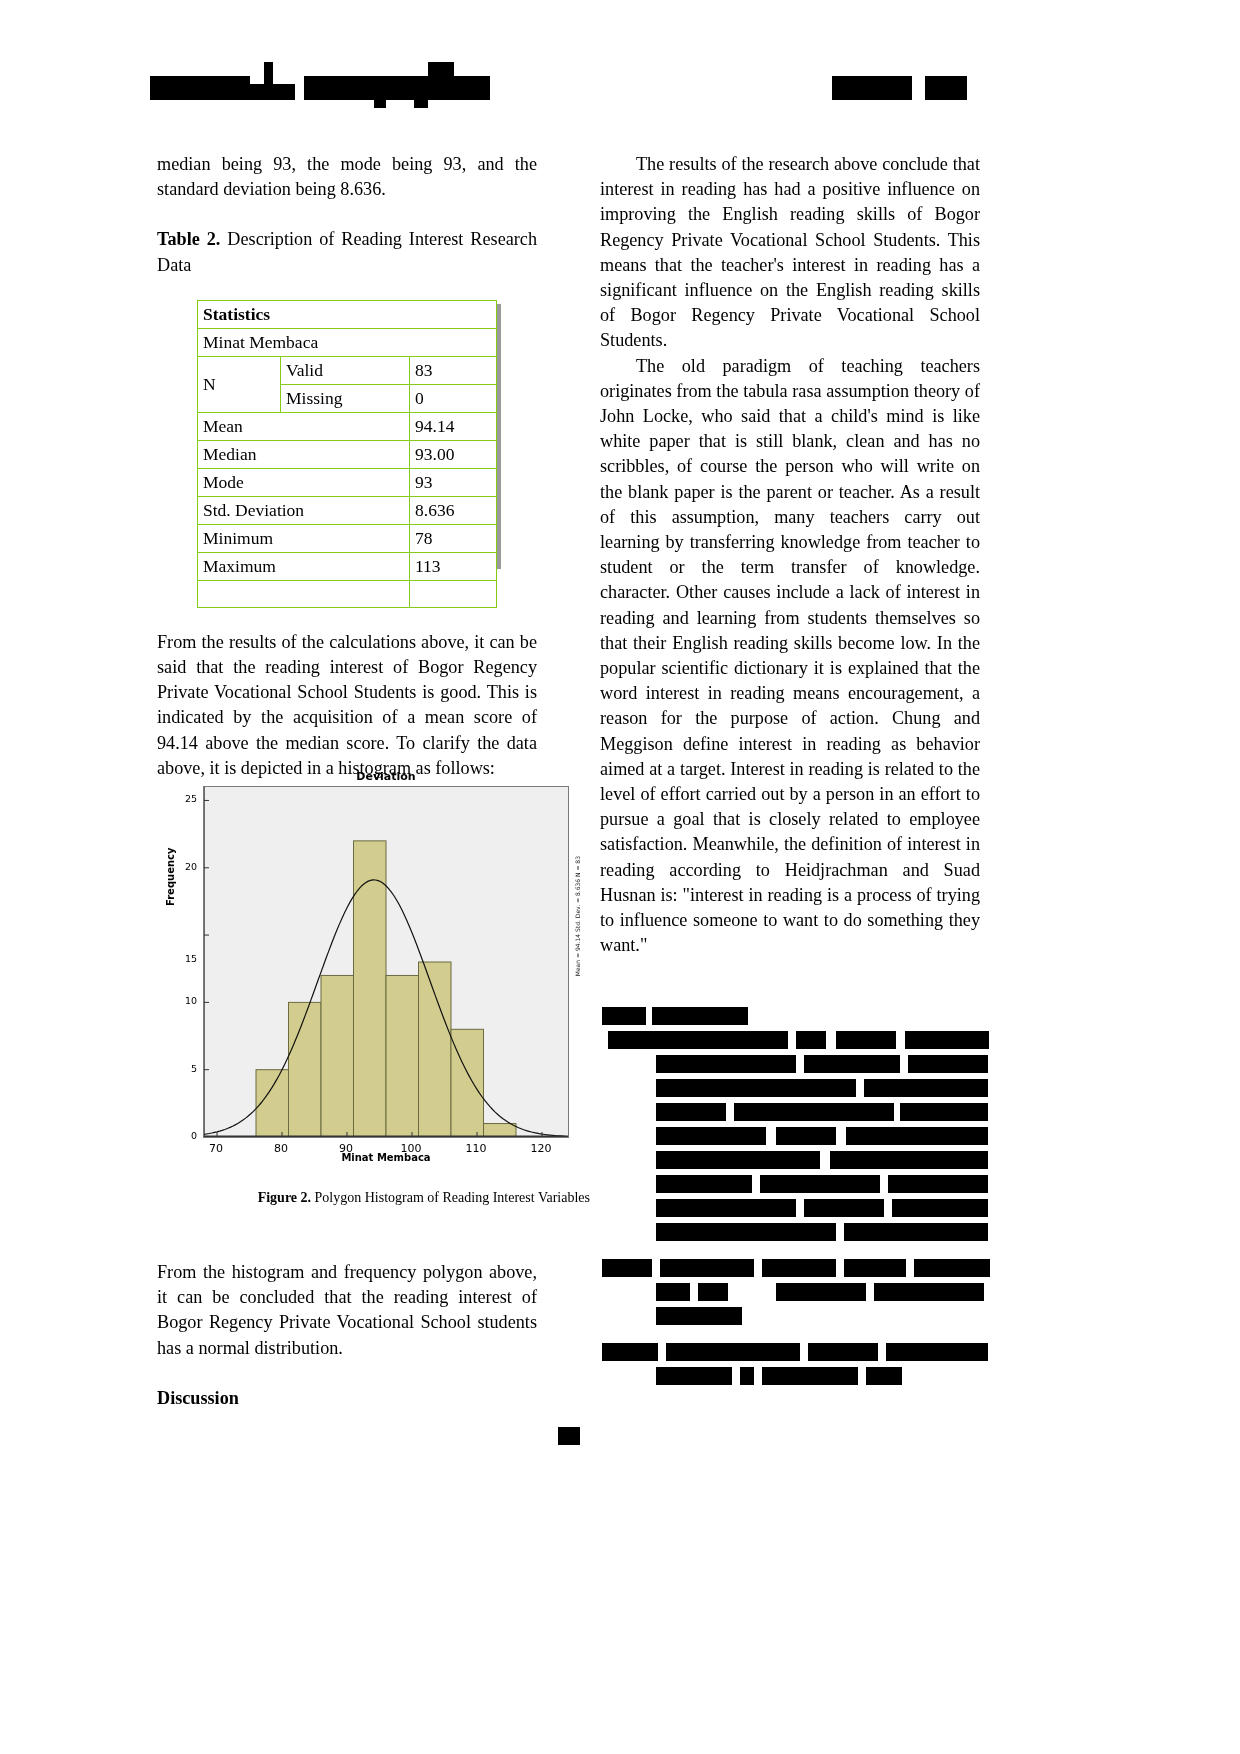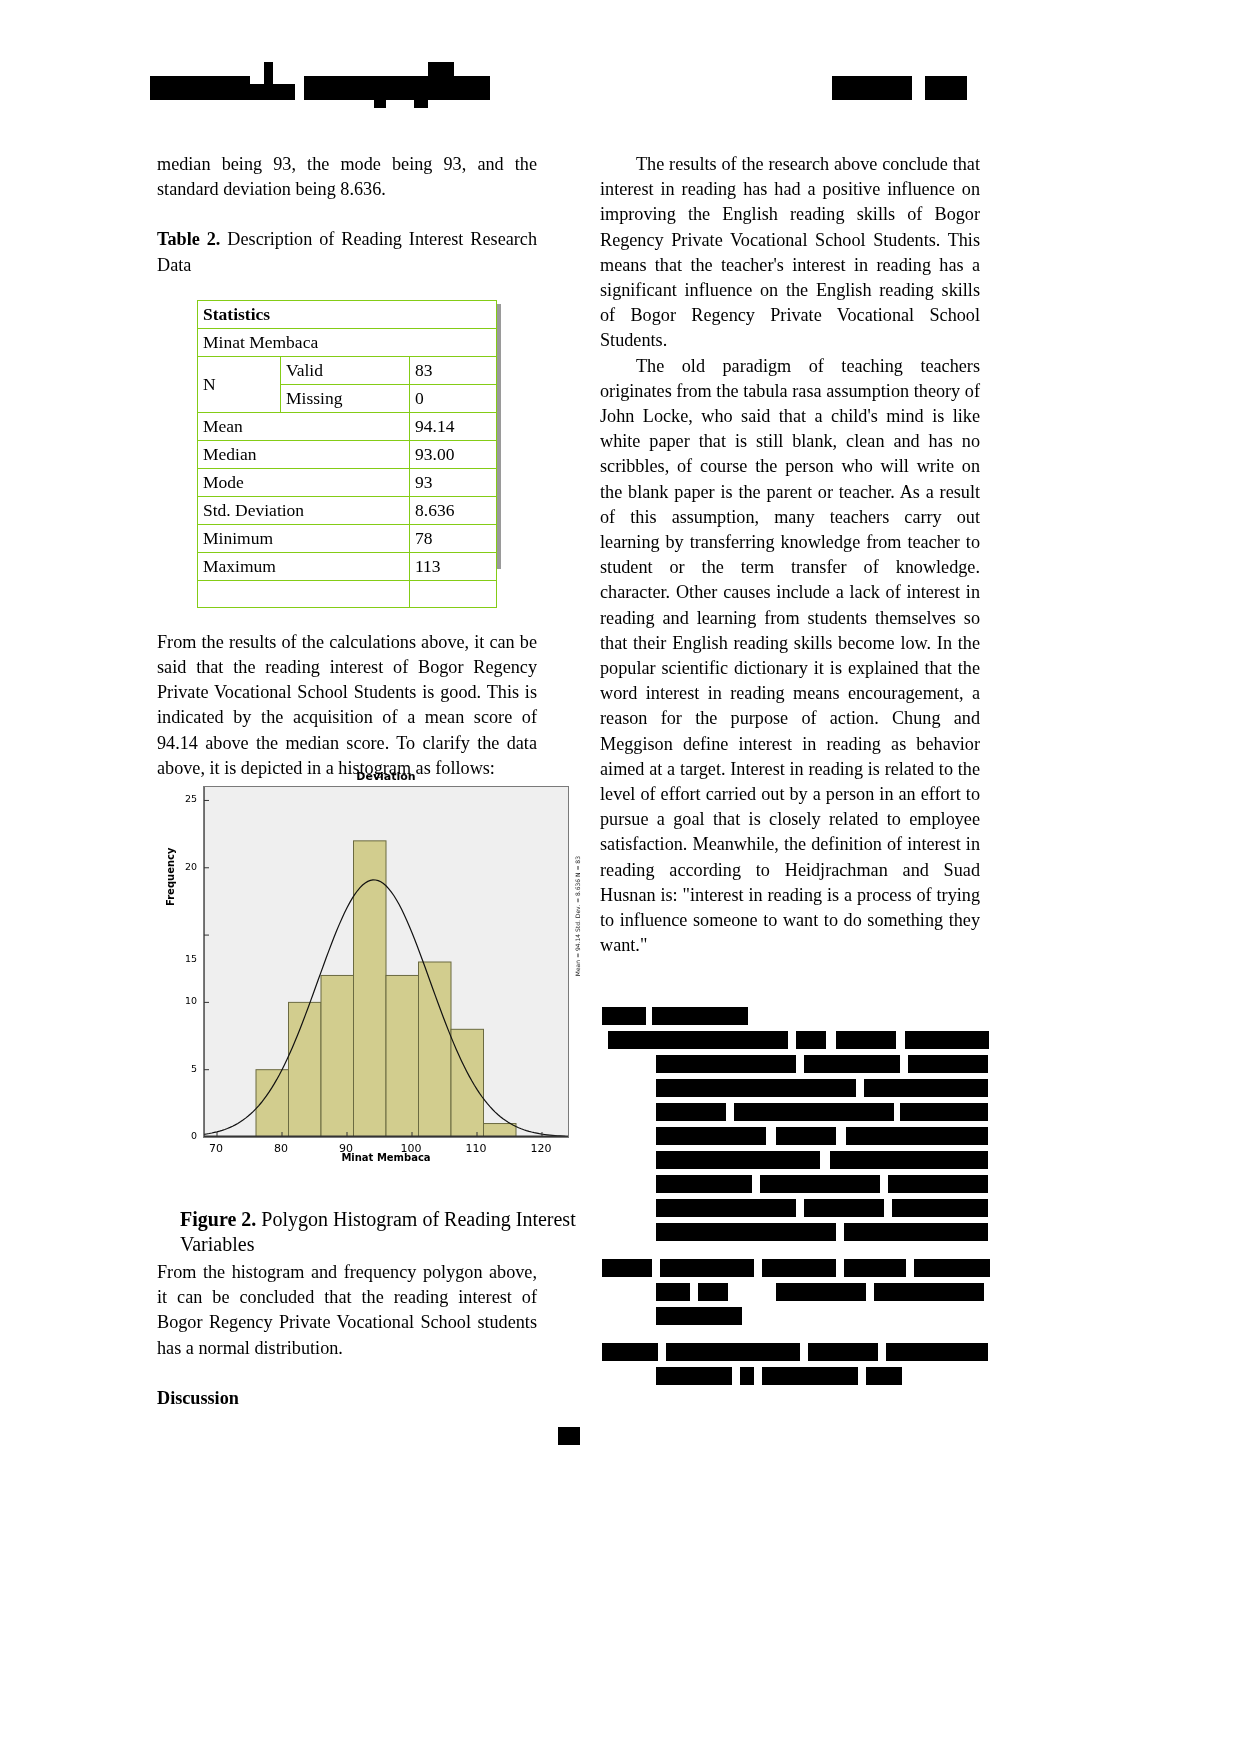--- a/index.html
+++ b/index.html
@@ -50,22 +50,22 @@
   .xlab{position:absolute;left:0;top:366px;width:366px;text-align:center;
         font-family:"DejaVu Sans",sans-serif;font-size:10px;font-weight:bold;}
   .ytick{position:absolute;font-family:"DejaVu Sans",sans-serif;font-size:9.5px;
          text-align:right;width:26px;}
   .xtick{position:absolute;font-family:"DejaVu Sans",sans-serif;font-size:11px;
          text-align:center;width:30px;top:356px;}
   .sidenote{position:absolute;left:372px;top:70px;font-family:"DejaVu Sans",sans-serif;
             font-size:6px;line-height:6.5px;writing-mode:vertical-rl;
             transform:rotate(180deg);color:#222;}
 
-  .figcap{position:absolute;left:180px;top:1185px;width:410px;text-align:left;
-          font-size:20px;line-height:25.2px;margin-top:22px;}
+  .figcap{position:absolute;left:180px;top:1185px;width:410px;text-align:right;
+          font-size:14px;line-height:25.2px;}
 
   
   .blockout{position:absolute;left:600px;top:1005px;width:390px;height:400px;}
   .footmark{position:absolute;left:558px;top:1427px;width:22px;height:18px;background:#000;}
 </style>
 </head>
 <body>
 
 <div class="page">
 

